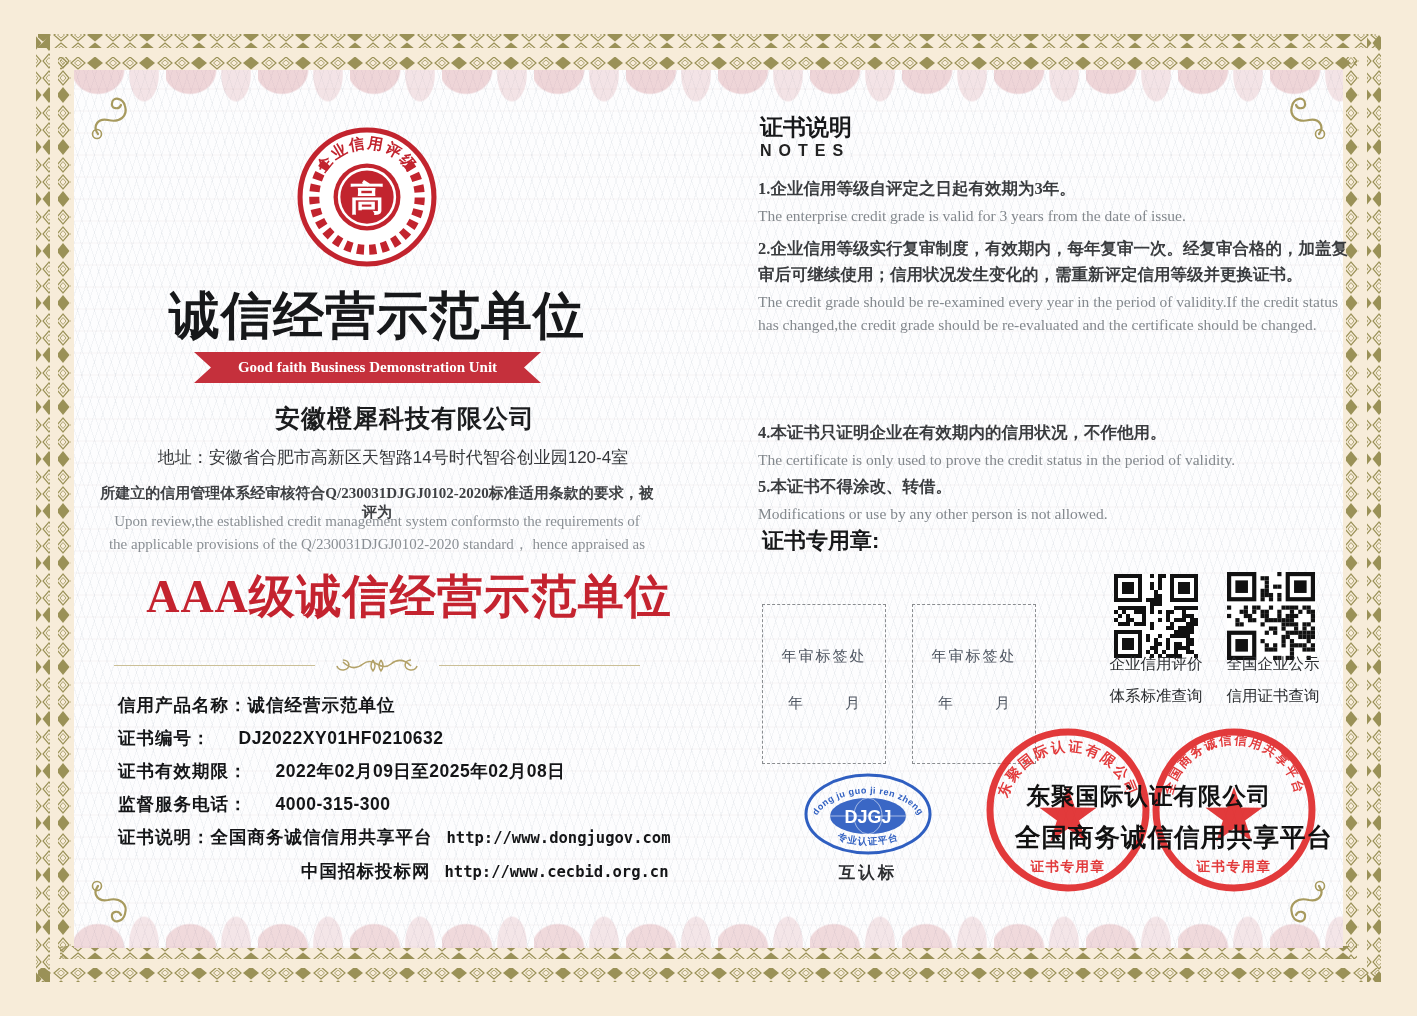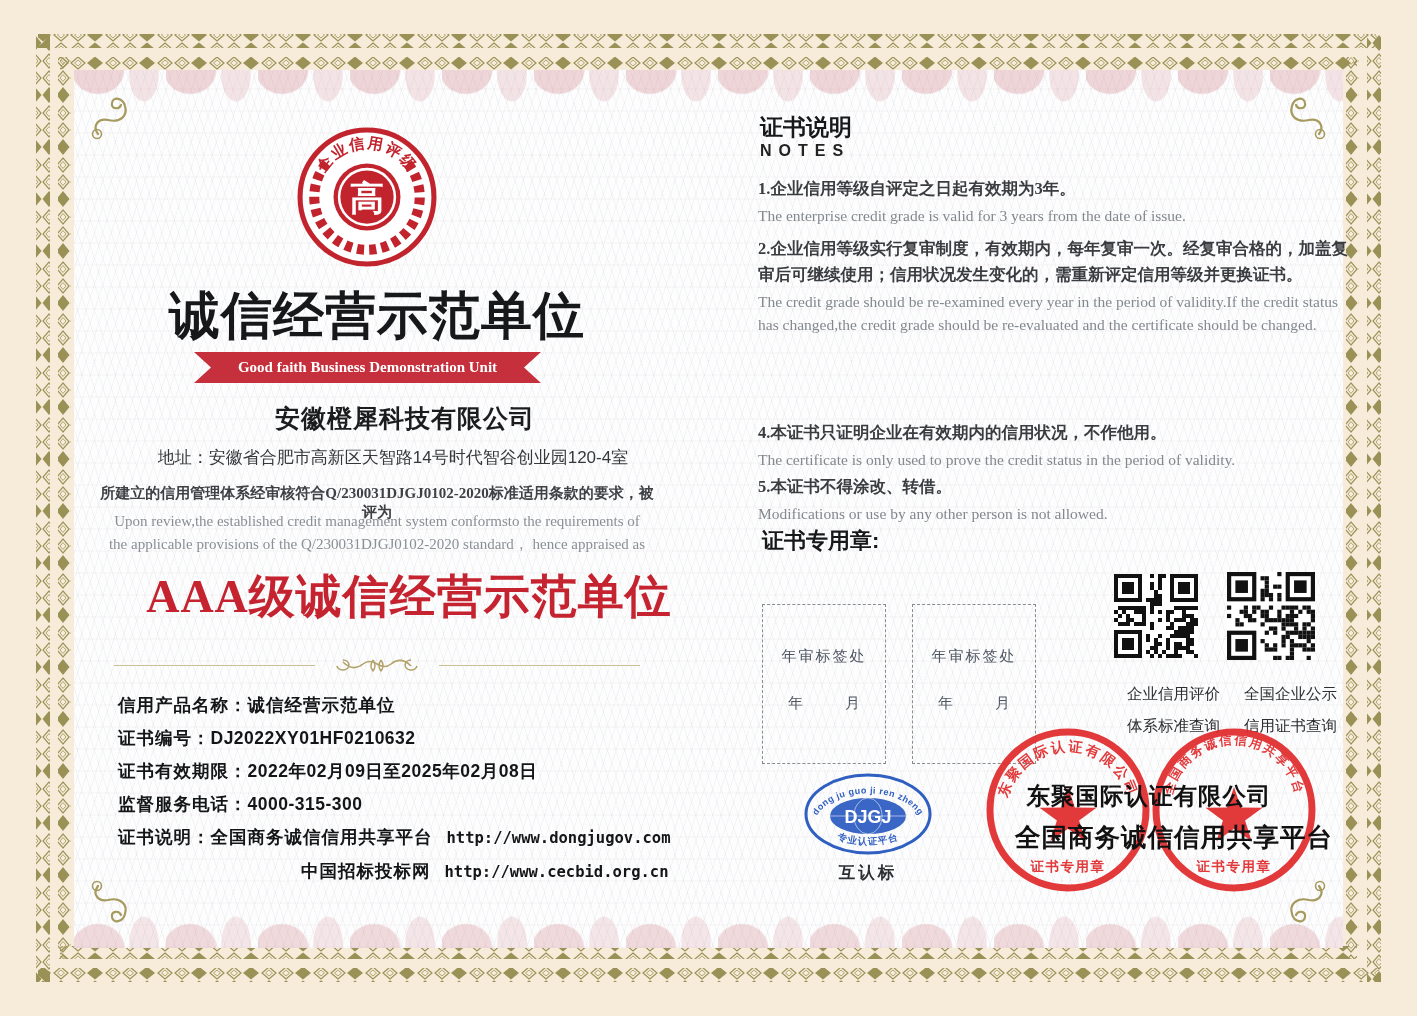--- a/index.html
+++ b/index.html
@@ -40,40 +40,40 @@
     font-size:17px;color:#36383b;}
   .para-zh{left:20px;top:414px;width:566px;text-align:center;font-size:15px;color:#3f4144;font-weight:600;}
   .para-en{left:20px;top:440px;width:566px;text-align:center;font-size:15px;line-height:23px;color:#8a8f94;}
   .grade{left:0;top:496px;width:606px;text-align:center;font-weight:700;font-size:46px;color:#c4232f;letter-spacing:1px;margin-left:32px;}
   .divider{left:40px;top:582px;width:526px;display:flex;align-items:center;gap:14px;}
   .divider .line{flex:1;height:1px;background:#cbbf96;}
   .fields{left:44px;top:626px;width:560px;}
   .frow{margin-bottom:14px;font-size:17.5px;line-height:19px;color:#141517;white-space:nowrap;}
   .flabel{font-weight:700;letter-spacing:1px;}
   .fvalue{font-weight:700;letter-spacing:1px;}
-  .fvalue.num{font-family:"Liberation Sans",sans-serif;letter-spacing:0.5px;}
+  .fvalue.num{font-family:"Liberation Sans",sans-serif;letter-spacing:0.5px;margin-left:28px;}
   .furl{font-family:"DejaVu Sans Mono",monospace;font-weight:700;font-size:15.5px;margin-left:14px;}
   .frow.indent{padding-left:183px;}
   
   .notes-head-zh{left:686px;top:42px;font-family:"Liberation Sans",sans-serif;font-weight:700;font-size:23px;color:#17181a;}
   .notes-head-en{left:686px;top:72px;font-family:"Liberation Sans",sans-serif;font-weight:700;font-size:16px;letter-spacing:7px;color:#222;}
   .note{width:604px;}
   .note .zh{font-size:16.5px;line-height:26px;color:#3a3c3f;font-weight:600;margin:0;}
   .note .en{font-size:15.5px;line-height:23px;color:#83888d;margin:2px 0 0 0;}
   .n1{left:684px;top:106px;} .n2{left:684px;top:166px;} .n3{left:684px;top:274px;}
   .n4{left:684px;top:350px;} .n5{left:684px;top:404px;}
   .annual-head{left:688px;top:456px;font-family:"Liberation Sans",sans-serif;font-weight:700;font-size:22px;color:#17181a;}
   .rev-box{top:502px;width:124px;height:160px;border:1.5px dashed #8a8d90;box-sizing:border-box;text-align:center;margin-top:32px;}
   .rev-box .lbl{margin-top:42px;font-size:15px;color:#4e5560;letter-spacing:2px;}
   .rev-box .ym{margin-top:28px;font-size:15px;color:#4e5560;display:flex;justify-content:center;gap:42px;}
   .box1{left:688px;} .box2{left:838px;}
   .qr{background:#fff;}
   .qr1{left:1040px;top:504px;width:84px;height:84px;}
   .qr2{left:1153px;top:502px;width:88px;height:88px;}
-  .qrlabel{top:608px;width:128px;text-align:right;font-size:15.5px;line-height:32px;color:#2c2e31;}
+  .qrlabel{top:578px;width:128px;text-align:center;font-size:15.5px;line-height:32px;color:#2c2e31;}
   .ql1{left:1018px;} .ql2{left:1135px;}
   .blue-stamp{left:729px;top:702px;}
   .mutual{left:729px;top:792px;width:130px;text-align:center;font-size:16.5px;letter-spacing:3px;color:#2b2d30;font-weight:600;}
   .red-stamp{opacity:.92;}
   .rs1{left:909px;top:655px;} .rs2{left:1075px;top:655px;}
   .issuer1{left:860px;top:710px;width:430px;text-align:center;font-weight:700;font-size:23.5px;color:#111;letter-spacing:1px;}
   .issuer2{left:880px;top:750px;width:440px;text-align:center;font-weight:700;font-size:25.5px;color:#111;letter-spacing:1px;}
 </style>
 </head>
 <body>

